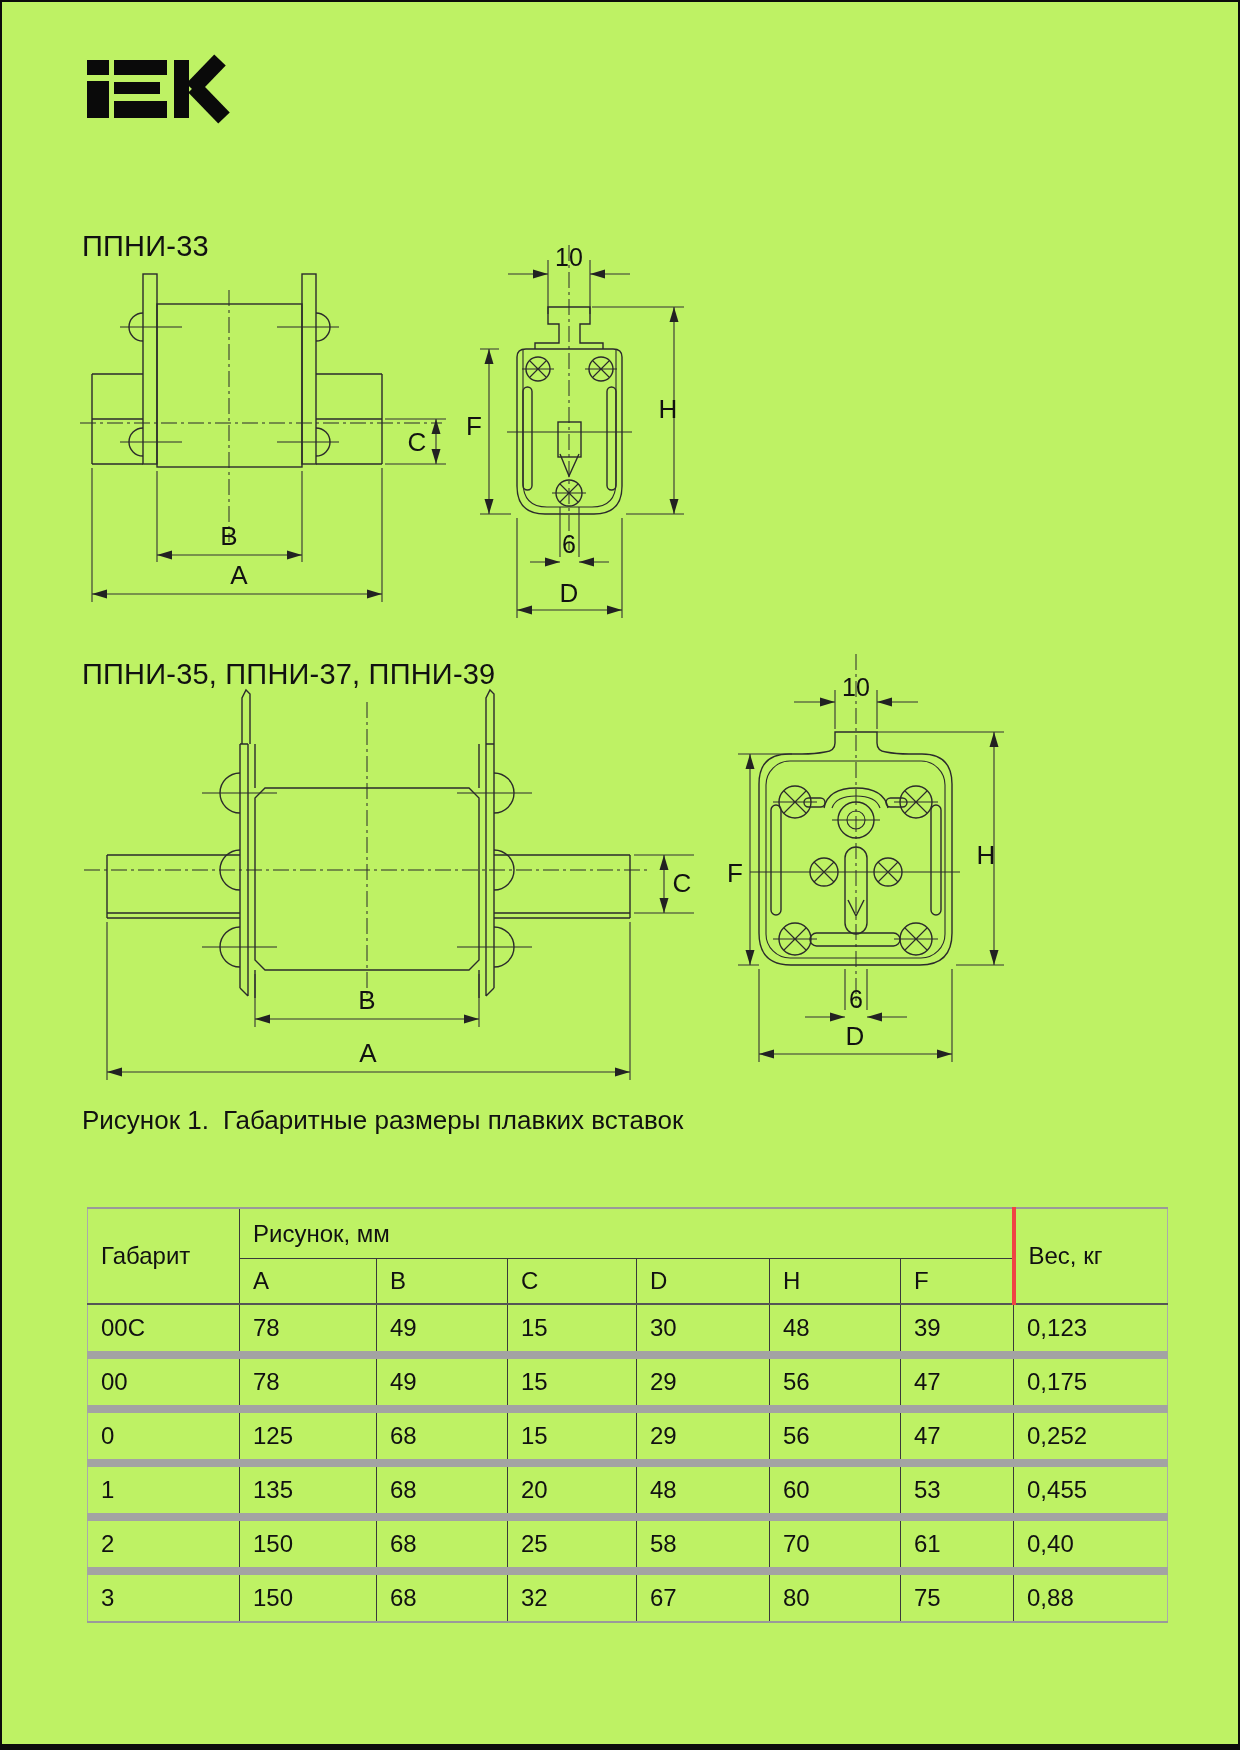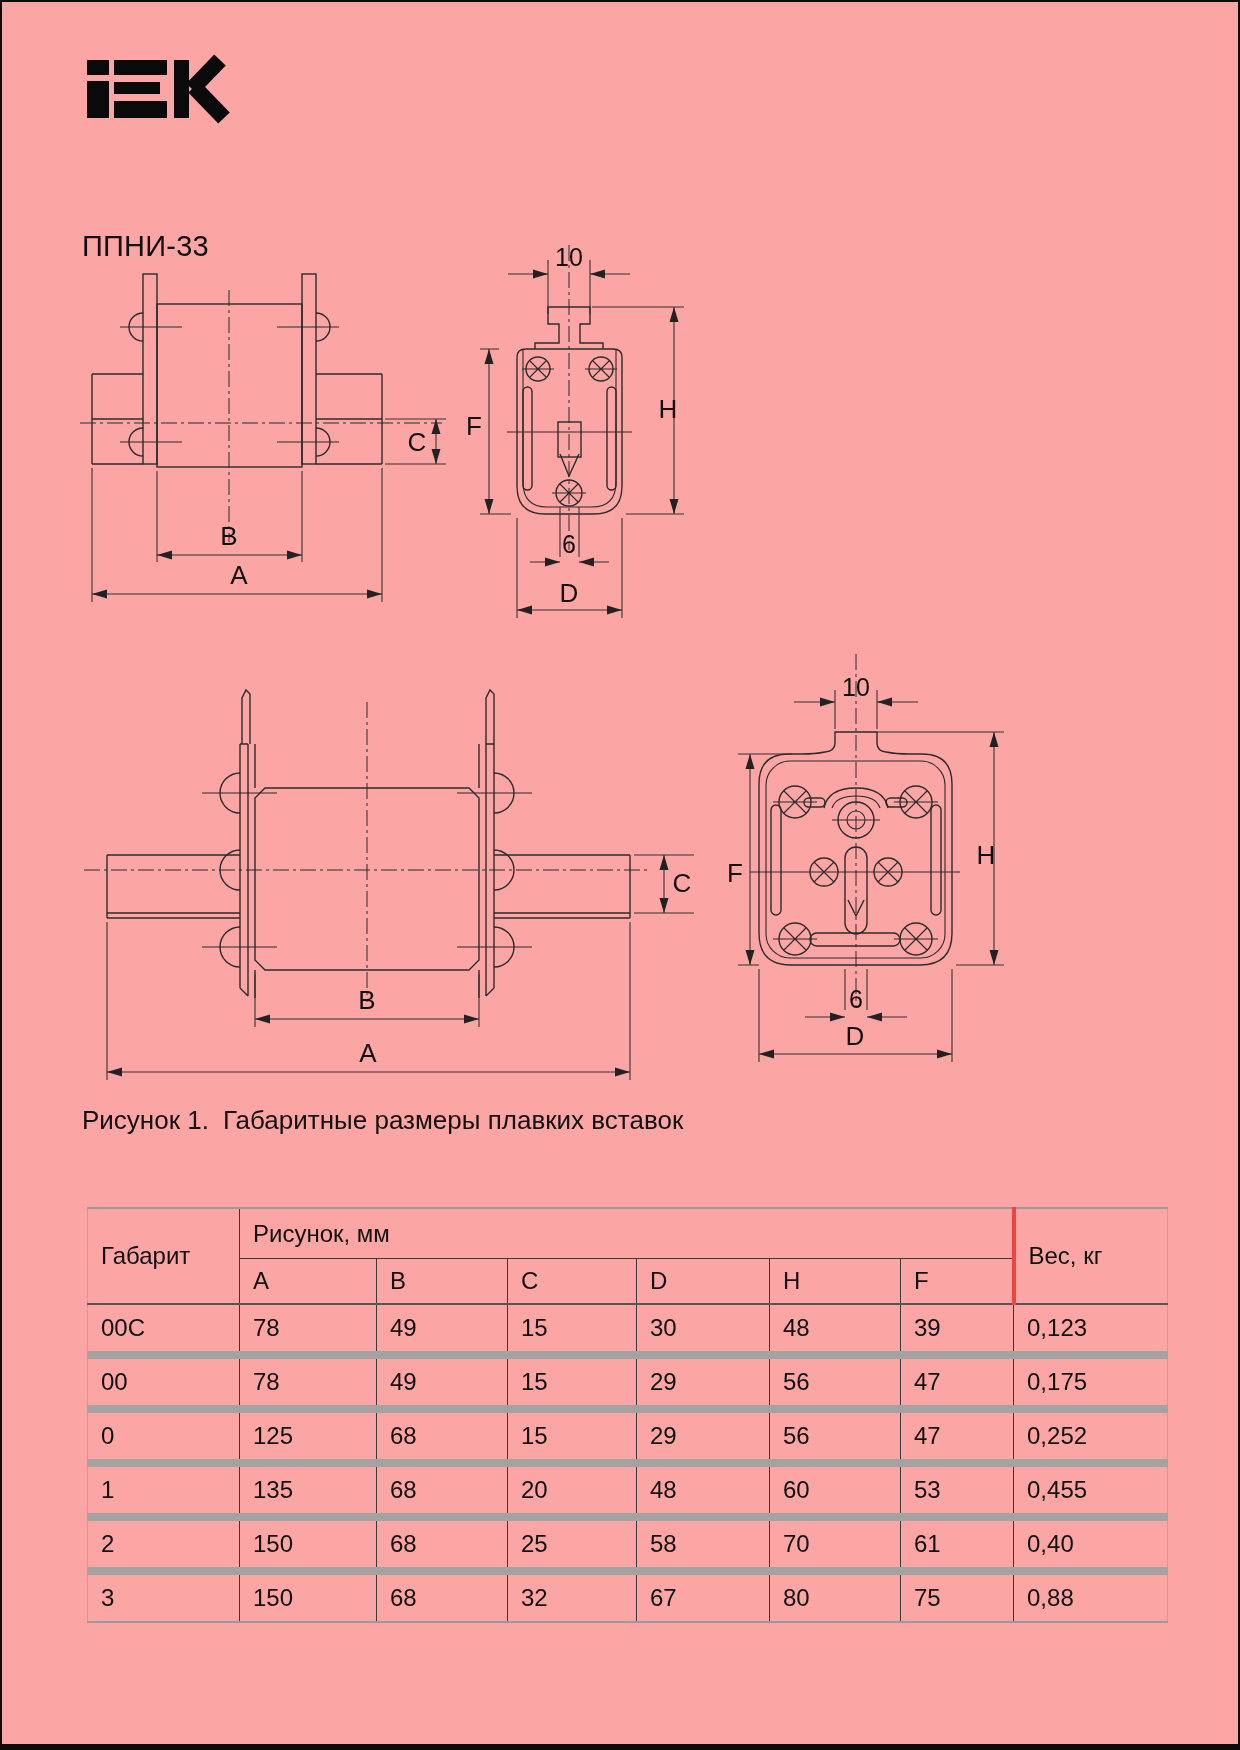--- a/index.html
+++ b/index.html
@@ -1,20 +1,20 @@
 <!DOCTYPE html>
 <html><head>
 <meta charset="utf-8">
 <style>
   html,body{margin:0;padding:0;background:#e8e8e8;}
   .page{
     position:relative;
     width:1240px;height:1750px;
     margin:0 auto;
-    background:#fca5a5;
+    background:#bef264;
     box-sizing:border-box;
     border:2px solid #0c0c0c;
     border-bottom-width:6px;
     font-family:"Liberation Sans", sans-serif;
     color:#1a1a1a;
     overflow:hidden;
   }
   .abs{position:absolute;}
   .fig-title{
     font-size:29px;
@@ -82,20 +82,21 @@
       <rect x="32" y="6" width="53" height="15"></rect>
       <rect x="32" y="28" width="46" height="12"></rect>
       <rect x="32" y="47" width="53" height="17"></rect>
       <rect x="92" y="6" width="15" height="58"></rect>
     </g>
     <line x1="110" y1="35" x2="138" y2="6" stroke="#0a0a0a" stroke-width="16"></line>
     <line x1="112" y1="33" x2="142" y2="64" stroke="#0a0a0a" stroke-width="16"></line>
   </svg>
 
   <div class="abs fig-title" style="left:80px;top:228px;">ППНИ-33</div>
+  <div class="abs fig-title" style="left:80px;top:656px;">ППНИ-35, ППНИ-37, ППНИ-39</div>
 
   <svg class="abs" style="left:0;top:0;" width="1236" height="1100" viewBox="0 0 1236 1100">
     <defs>
       <polygon id="aL" class="arr" points="0,0 15,-4.5 15,4.5"></polygon>
       <polygon id="aR" class="arr" points="0,0 -15,-4.5 -15,4.5"></polygon>
       <polygon id="aU" class="arr" points="0,0 -4.5,15 4.5,15"></polygon>
       <polygon id="aD" class="arr" points="0,0 -4.5,-15 4.5,-15"></polygon>
     </defs>
 
     <g>

